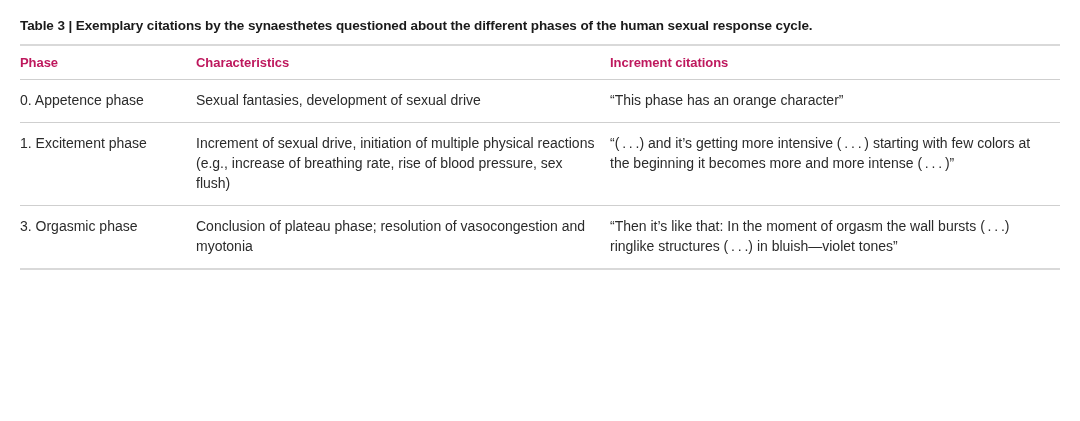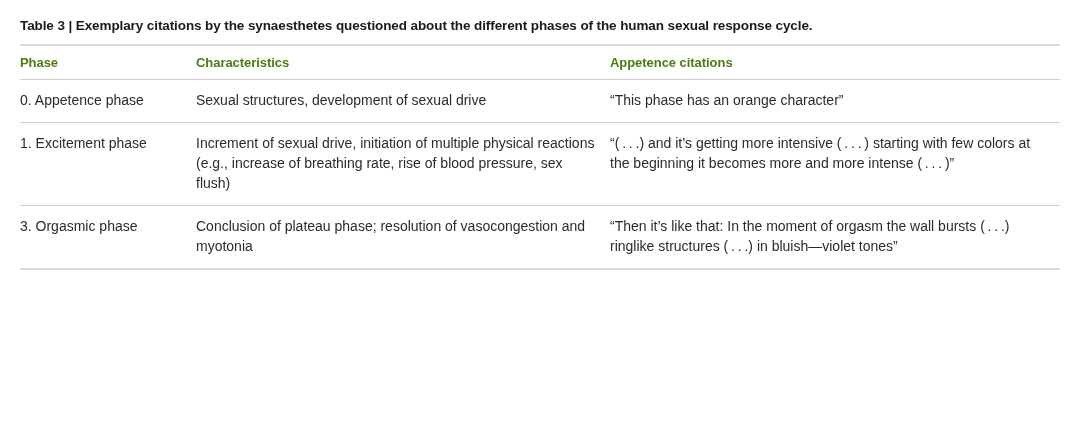--- a/index.html
+++ b/index.html
@@ -41,21 +41,21 @@
 
   .data-table col.col-phase { width: 176px; }
   .data-table col.col-characteristics { width: 414px; }
   .data-table col.col-citations { width: 450px; }
 
   .data-table thead th {
     text-align: left;
     vertical-align: top;
     font-size: 13px;
     font-weight: bold;
-    color: #4d7c0f;
+    color: #be185d;
     padding: 9px 14px 9px 0;
     border-top: 2px solid #d9d9d9;
     border-bottom: 1px solid #cfcfcf;
     letter-spacing: -0.05px;
   }
 
   .data-table tbody td {
     text-align: left;
     vertical-align: top;
     font-size: 14px;
@@ -85,28 +85,28 @@
   <table class="data-table">
     <colgroup>
       <col class="col-phase">
       <col class="col-characteristics">
       <col class="col-citations">
     </colgroup>
     <thead>
       <tr>
         <th>Phase</th>
         <th>Characteristics</th>
-        <th>Appetence citations</th>
+        <th>Increment citations</th>
       </tr>
     </thead>
     <tbody>
 
       <tr>
         <td>0. Appetence phase</td>
-        <td>Sexual structures, development of sexual drive</td>
+        <td>Sexual fantasies, development of sexual drive</td>
         <td>
           <span class="cell-line">“This phase has an orange character”</span>
         </td>
       </tr>
 
       <tr>
         <td>1. Excitement phase</td>
         <td>Increment of sexual drive, initiation of multiple physical reactions (e.g., increase of breathing rate, rise of blood pressure, sex flush)</td>
         <td>
           <span class="cell-line">“( . . .) and it’s getting more intensive ( . . . ) starting with few colors at the beginning it becomes more and more intense ( . . . )”</span>

